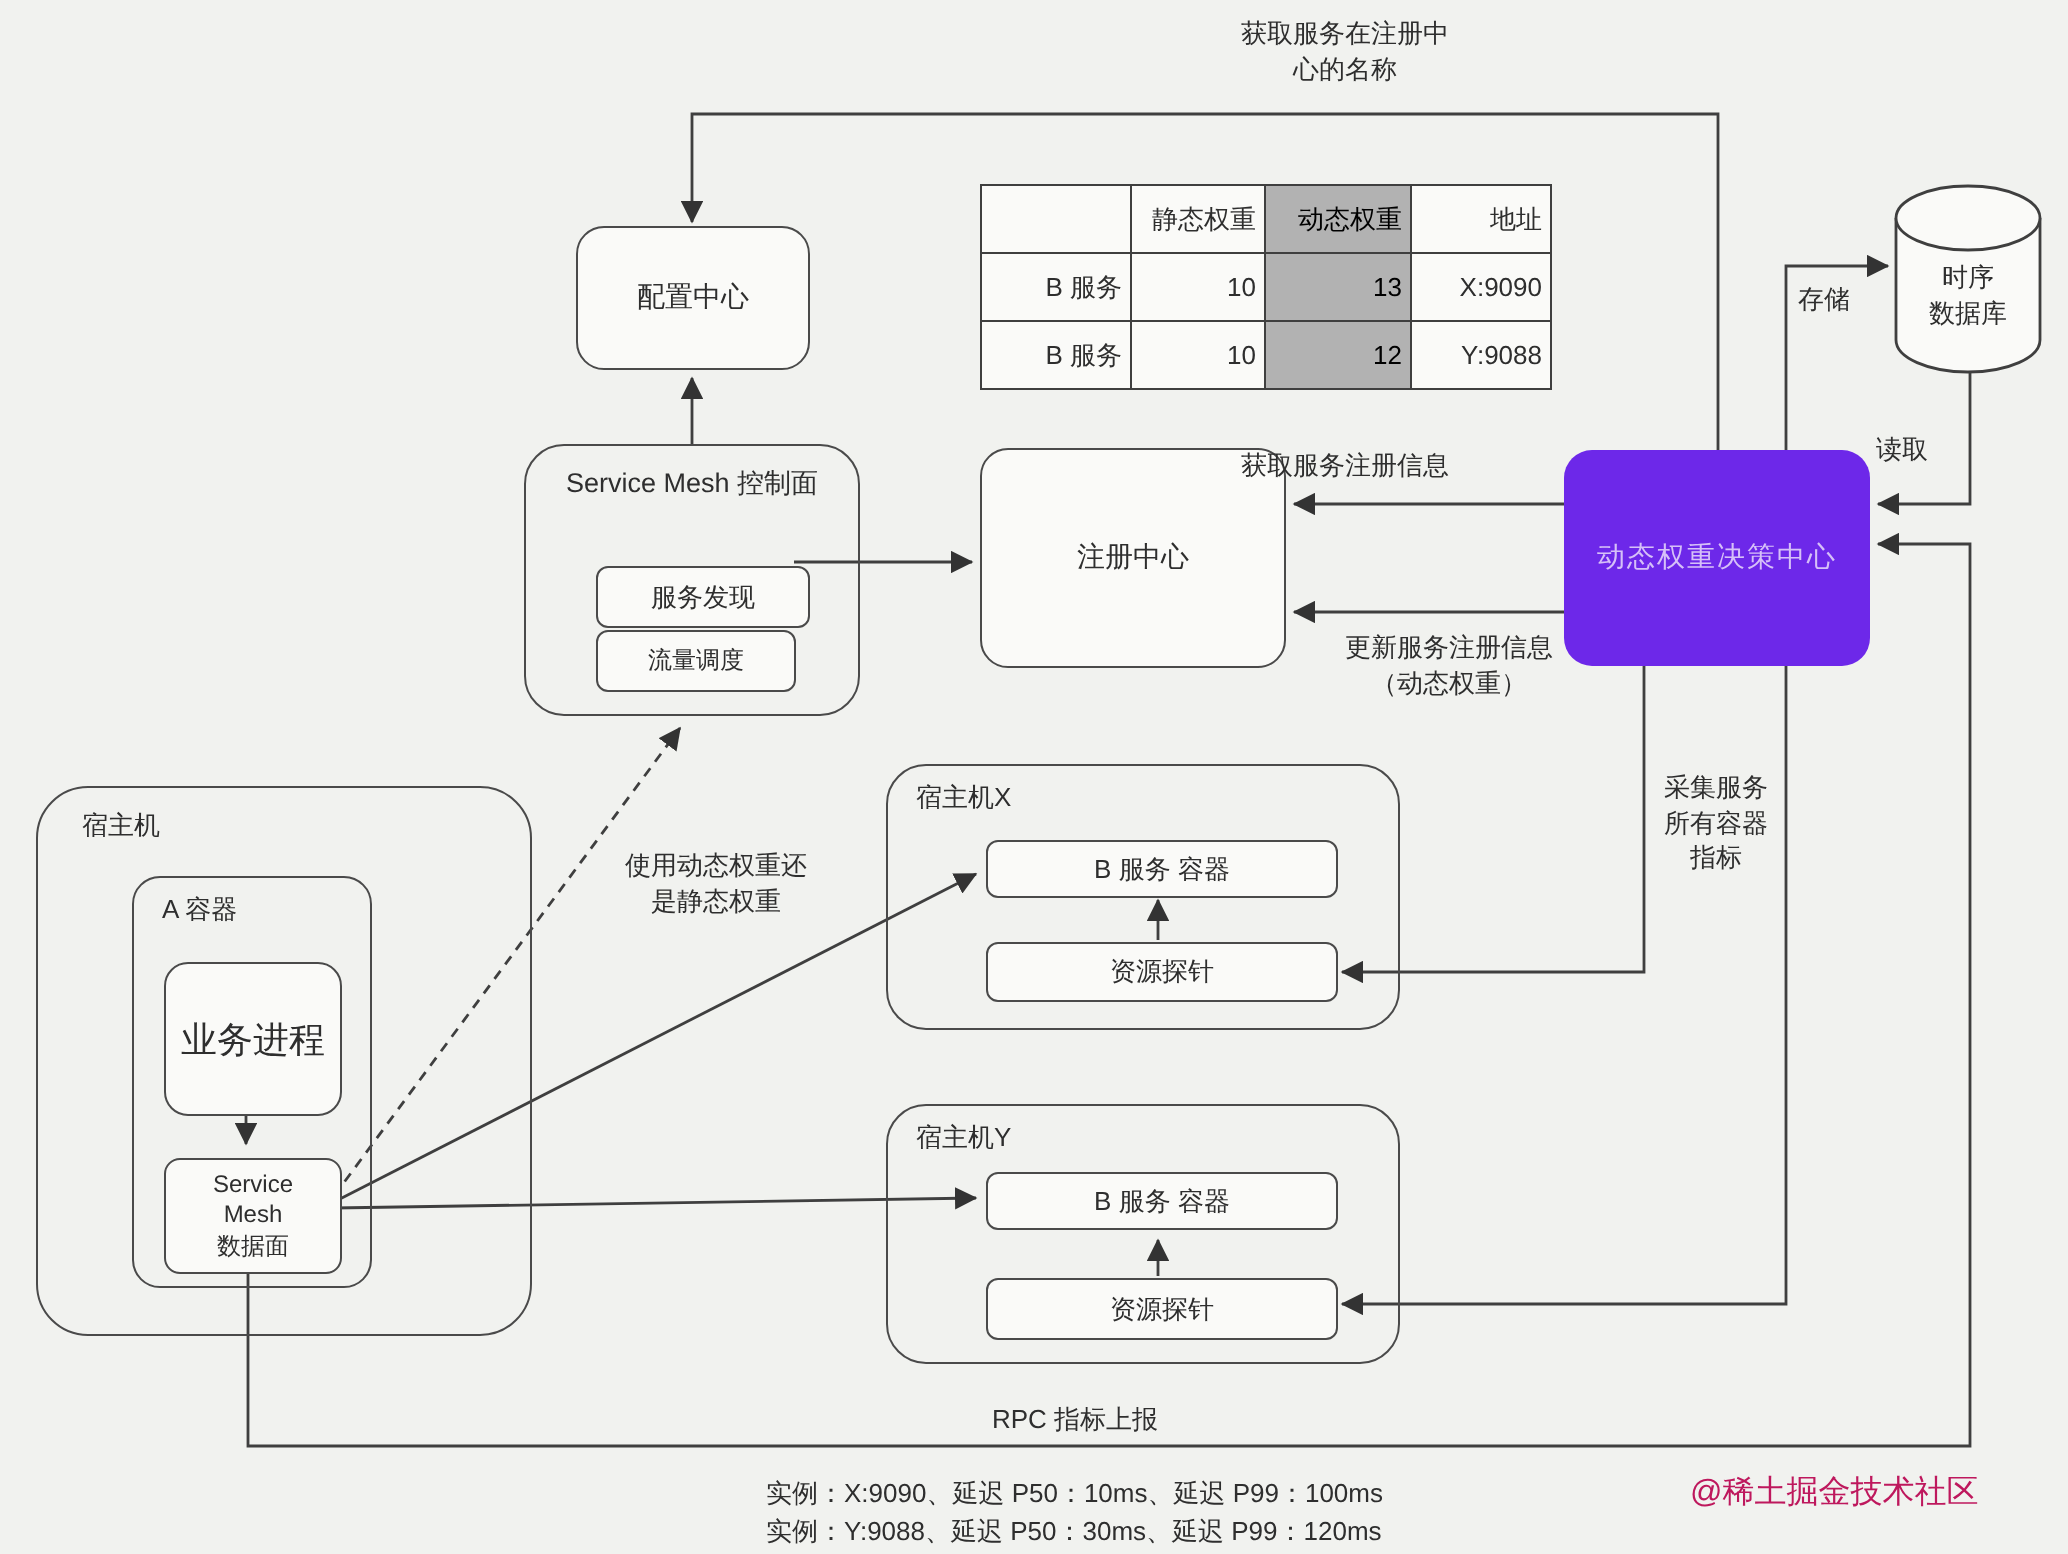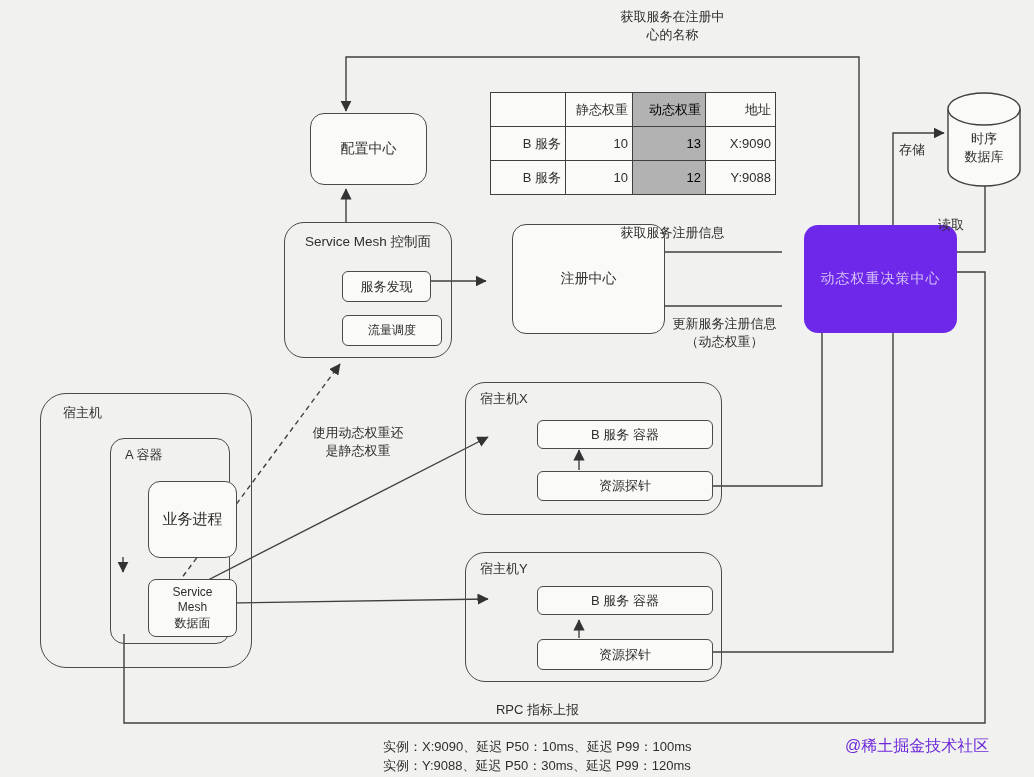--- a/index.html
+++ b/index.html
@@ -10,21 +10,21 @@
   .canvas{
     position:relative;width:1034px;height:777px;
     background:#f1f2ef;overflow:hidden;
     color:#2e2e2e;
   }
   svg.wires{position:absolute;left:0;top:0;z-index:1;}
   .node{
     position:absolute;z-index:2;box-sizing:border-box;
     border:1.4px solid #4a4a4a;background:#fafaf8;
     display:flex;align-items:center;justify-content:center;
-    font-size:14px;text-align:center;margin-left:22px;
+    font-size:14px;text-align:center;
   }
   .node.container{display:block;background:transparent;}
   .node .corner-label{
     position:absolute;left:14px;top:7px;font-size:13px;white-space:nowrap;
   }
   .rounded-lg{border-radius:20px;}
   .rounded-md{border-radius:14px;}
   .rounded-sm{border-radius:6px;}
   .label{
     position:absolute;z-index:3;font-size:13px;line-height:1.35;
@@ -50,21 +50,21 @@
   .wtable col.c0{width:75px}
   .wtable col.c1{width:67px}
   .wtable col.c2{width:73px}
   .wtable col.c3{width:70px}
   .cyl-text{
     position:absolute;left:948px;top:130px;width:72px;z-index:3;
     text-align:center;font-size:13px;line-height:1.4;
   }
   .footer-line{position:absolute;z-index:3;font-size:13px;white-space:nowrap;}
   .watermark{
-    position:absolute;z-index:3;font-size:16px;color:#6d28d9;white-space:nowrap;
+    position:absolute;z-index:3;font-size:16px;color:#be185d;white-space:nowrap;
   }
 </style>
 </head>
 <body>
 
 <div class="canvas">
 
   <svg class="wires" width="1034" height="777">
     <defs>
       <marker id="arr" markerWidth="9" markerHeight="8" refX="7.5" refY="4" orient="auto">
@@ -109,21 +109,21 @@
       <polyline points="579,638 579,620" marker-end="url(#arr)"></polyline>
     </g>
   </svg>
 
   <div class="node rounded-md" style="left:288px;top:113px;width:117px;height:72px;">
     <span>配置中心</span>
   </div>
 
   <div class="node container rounded-lg" style="left:262px;top:222px;width:168px;height:136px;">
     <div style="text-align:center;padding-top:10px;font-size:13.5px;">Service Mesh 控制面</div>
-    <div class="node rounded-sm" style="left:35px;top:48px;width:89px;height:31px;font-size:13px;">
+    <div class="node rounded-sm" style="left:35px;top:60px;width:107px;height:31px;font-size:13px;">
       <span>服务发现</span>
     </div>
     <div class="node rounded-sm" style="left:35px;top:92px;width:100px;height:31px;font-size:12px;">
       <span>流量调度</span>
     </div>
   </div>
 
   <div class="node rounded-md" style="left:490px;top:224px;width:153px;height:110px;">
     <span>注册中心</span>
   </div>
@@ -148,25 +148,25 @@
   <div class="node container rounded-lg" style="left:443px;top:552px;width:257px;height:130px;">
     <span class="corner-label">宿主机Y</span>
     <div class="node rounded-sm" style="left:49px;top:33px;width:176px;height:29px;font-size:13px;">
       <span>B 服务 容器</span>
     </div>
     <div class="node rounded-sm" style="left:49px;top:86px;width:176px;height:31px;font-size:13px;">
       <span>资源探针</span>
     </div>
   </div>
 
-  <div class="node container" style="left:18px;top:393px;width:212px;height:275px;border-radius:26px;padding-left:30px;">
+  <div class="node container" style="left:18px;top:393px;width:248px;height:275px;border-radius:26px;padding-left:30px;">
     <span class="corner-label" style="left:22px;top:10px;">宿主机</span>
     <div class="node container rounded-md" style="left:47px;top:44px;width:120px;height:206px;">
       <span class="corner-label">A 容器</span>
-      <div class="node" style="left:15px;top:42px;width:89px;height:77px;border-radius:12px;font-size:15px;">
+      <div class="node" style="left:15px;top:42px;width:89px;height:77px;border-radius:12px;font-size:18px;">
         <span>业务进程</span>
       </div>
       <div class="node prewrap" style="left:15px;top:140px;width:89px;height:58px;border-radius:8px;font-size:12px;line-height:1.3;">
         <span class="prewrap">Service
 Mesh
 数据面</span>
       </div>
     </div>
   </div>
 
@@ -199,20 +199,23 @@
     </tbody>
   </table>
 
   <div class="label prewrap" style="left:580px;top:8px;width:185px;">获取服务在注册中
 心的名称</div>
   <div class="label" style="left:899px;top:141px;width:40px;text-align:left;">存储</div>
   <div class="label" style="left:938px;top:216px;width:40px;text-align:left;">读取</div>
   <div class="label" style="left:565px;top:224px;width:215px;">获取服务注册信息</div>
   <div class="label prewrap" style="left:632px;top:315px;width:185px;">更新服务注册信息
 （动态权重）</div>
+  <div class="label prewrap" style="left:822px;top:385px;width:72px;">采集服务
+所有容器
+指标</div>
   <div class="label prewrap" style="left:283px;top:424px;width:150px;">使用动态权重还
 是静态权重</div>
   <div class="label" style="left:455px;top:701px;width:165px;">RPC 指标上报</div>
 
   <div class="footer-line" style="left:383px;top:738px;">实例：X:9090、延迟 P50：10ms、延迟 P99：100ms</div>
   <div class="footer-line" style="left:383px;top:757px;">实例：Y:9088、延迟 P50：30ms、延迟 P99：120ms</div>
   <div class="watermark" style="left:845px;top:736px;">@稀土掘金技术社区</div>
 
 </div>
 

